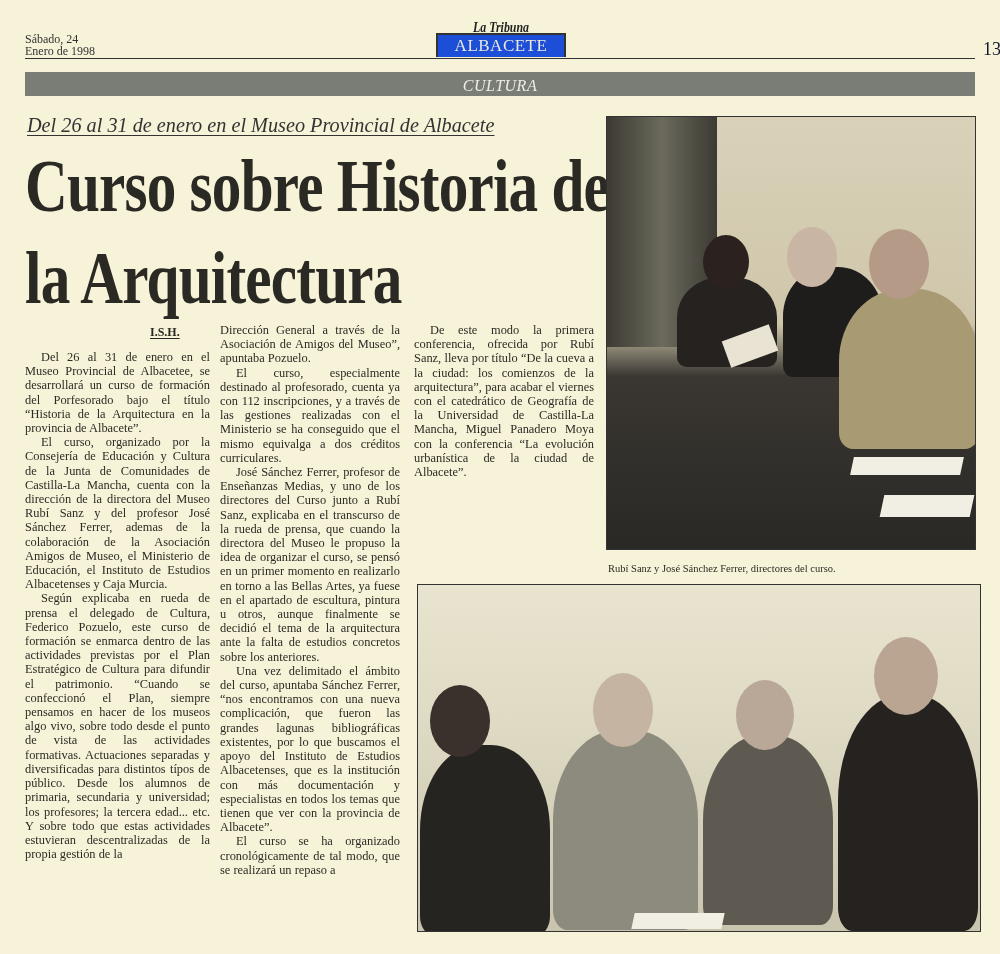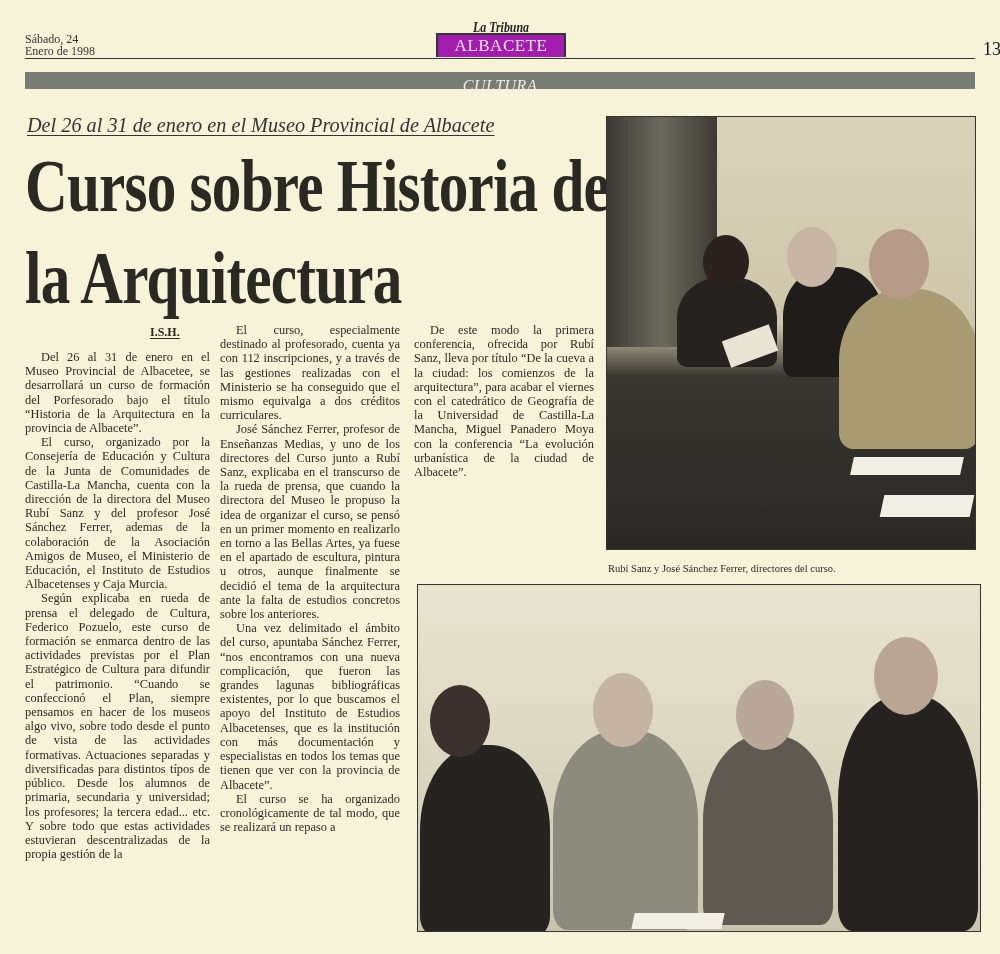--- a/index.html
+++ b/index.html
@@ -7,24 +7,24 @@
     width: 1000px; height: 954px; overflow: hidden;
     background: #f7f3d8;
     font-family: "Liberation Serif", "DejaVu Serif", serif;
     color: #2a2722;
     position: relative;
   }
   .masthead { position: absolute; left: 0; top: 0; width: 1000px; height: 62px; padding-left: 27px; }
   .date { position: absolute; left: 25px; top: 33px; font-size: 12px; line-height: 12px; color: #333; }
   .brand { position: absolute; left: 436px; top: 18px; width: 130px; text-align: center; }
   .brand-name { font-style: italic; font-weight: bold; font-size: 14px; line-height: 14px; font-family: "Liberation Serif", serif; color: #222; transform: scaleX(0.85); display:inline-block;}
-  .brand-box { position: absolute; left: 0; top: 15px; width: 126px; height: 22px; background: #a21caf; border: 2px solid #333; border-bottom: none; color: #e9e9df; font-size: 17px; line-height: 22px; letter-spacing: 0.5px; text-align:center; }
+  .brand-box { position: absolute; left: 0; top: 15px; width: 126px; height: 22px; background: #1d4ed8; border: 2px solid #333; border-bottom: none; color: #e9e9df; font-size: 17px; line-height: 22px; letter-spacing: 0.5px; text-align:center; }
   .page-num { position: absolute; right: 26px; top: 39px; font-size: 18px; color: #0f172a; }
   .rule { position: absolute; left: 25px; top: 58px; width: 950px; height: 1px; background: #333; }
-  .section-band { position: absolute; left: 25px; top: 72px; width: 950px; height: 17px; background: #7a7c76; color: #eeeee3; font-style: italic; font-size: 16px; line-height: 28px; text-align: center; letter-spacing: 0.5px; }
+  .section-band { position: absolute; left: 25px; top: 72px; width: 950px; height: 24px; background: #7a7c76; color: #eeeee3; font-style: italic; font-size: 16px; line-height: 28px; text-align: center; letter-spacing: 0.5px; }
 
   .kicker { position: absolute; left: 27px; top: 112px; font-style: italic; font-size: 22px; color: #333; text-decoration: underline; text-underline-offset: 3px; text-decoration-thickness: 1px; transform: scaleX(0.92); transform-origin: left; white-space: nowrap; }
   .headline { position: absolute; left: 25px; top: 140px; width: 590px; font-weight: bold; font-size: 74px; line-height: 92px; color: #2b2924; letter-spacing: -1px; transform: scaleX(0.80); transform-origin: left; white-space: nowrap; }
 
   .byline { position: absolute; left: 150px; top: 325px; font-weight: bold; font-size: 12px; text-decoration: underline; text-underline-offset: 2px; }
 
   .col { position: absolute; font-size: 12.4px; line-height: 14.2px; text-align: justify; color: #2c2a25; }
   .col p { margin: 0; text-indent: 16px; }
   .col1 { left: 25px; top: 350px; width: 185px; }
   .col2 { left: 220px; top: 323px; width: 180px; }
@@ -66,20 +66,21 @@
 
 <div class="byline">I.S.H.</div>
 
 <div class="col col1">
   <p>Del 26 al 31 de enero en el Museo Provincial de Albacetee, se desarrollará un curso de formación del Porfesorado bajo el título “Historia de la Arquitectura en la provincia de Albacete”.</p>
   <p>El curso, organizado por la Consejería de Educación y Cultura de la Junta de Comunidades de Castilla-La Mancha, cuenta con la dirección de la directora del Museo Rubí Sanz y del profesor José Sánchez Ferrer, ademas de la colaboración de la Asociación Amigos de Museo, el Ministerio de Educación, el Instituto de Estudios Albacetenses y Caja Murcia.</p>
   <p>Según explicaba en rueda de prensa el delegado de Cultura, Federico Pozuelo, este curso de formación se enmarca dentro de las actividades previstas por el Plan Estratégico de Cultura para difundir el patrimonio. “Cuando se confeccionó el Plan, siempre pensamos en hacer de los museos algo vivo, sobre todo desde el punto de vista de las actividades formativas. Actuaciones separadas y diversificadas para distintos típos de público. Desde los alumnos de primaria, secundaria y universidad; los profesores; la tercera edad... etc. Y sobre todo que estas actividades estuvieran descentralizadas de la propia gestión de la</p>
 </div>
 
 <div class="col col2">
+  <p style="text-indent:0">Dirección General a través de la Asociación de Amigos del Museo”, apuntaba Pozuelo.</p>
   <p>El curso, especialmente destinado al profesorado, cuenta ya con 112 inscripciones, y a través de las gestiones realizadas con el Ministerio se ha conseguido que el mismo equivalga a dos créditos curriculares.</p>
   <p>José Sánchez Ferrer, profesor de Enseñanzas Medias, y uno de los directores del Curso junto a Rubí Sanz, explicaba en el transcurso de la rueda de prensa, que cuando la directora del Museo le propuso la idea de organizar el curso, se pensó en un primer momento en realizarlo en torno a las Bellas Artes, ya fuese en el apartado de escultura, pintura u otros, aunque finalmente se decidió el tema de la arquitectura ante la falta de estudios concretos sobre los anteriores.</p>
   <p>Una vez delimitado el ámbito del curso, apuntaba Sánchez Ferrer, “nos encontramos con una nueva complicación, que fueron las grandes lagunas bibliográficas existentes, por lo que buscamos el apoyo del Instituto de Estudios Albacetenses, que es la institución con más documentación y especialistas en todos los temas que tienen que ver con la provincia de Albacete”.</p>
   <p>El curso se ha organizado cronológicamente de tal modo, que se realizará un repaso a</p>
 </div>
 
 <div class="col col3">
   <p>De este modo la primera conferencia, ofrecida por Rubí Sanz, lleva por título “De la cueva a la ciudad: los comienzos de la arquitectura”, para acabar el viernes con el catedrático de Geografía de la Universidad de Castilla-La Mancha, Miguel Panadero Moya con la conferencia “La evolución urbanística de la ciudad de Albacete”.</p>
 </div>
 

